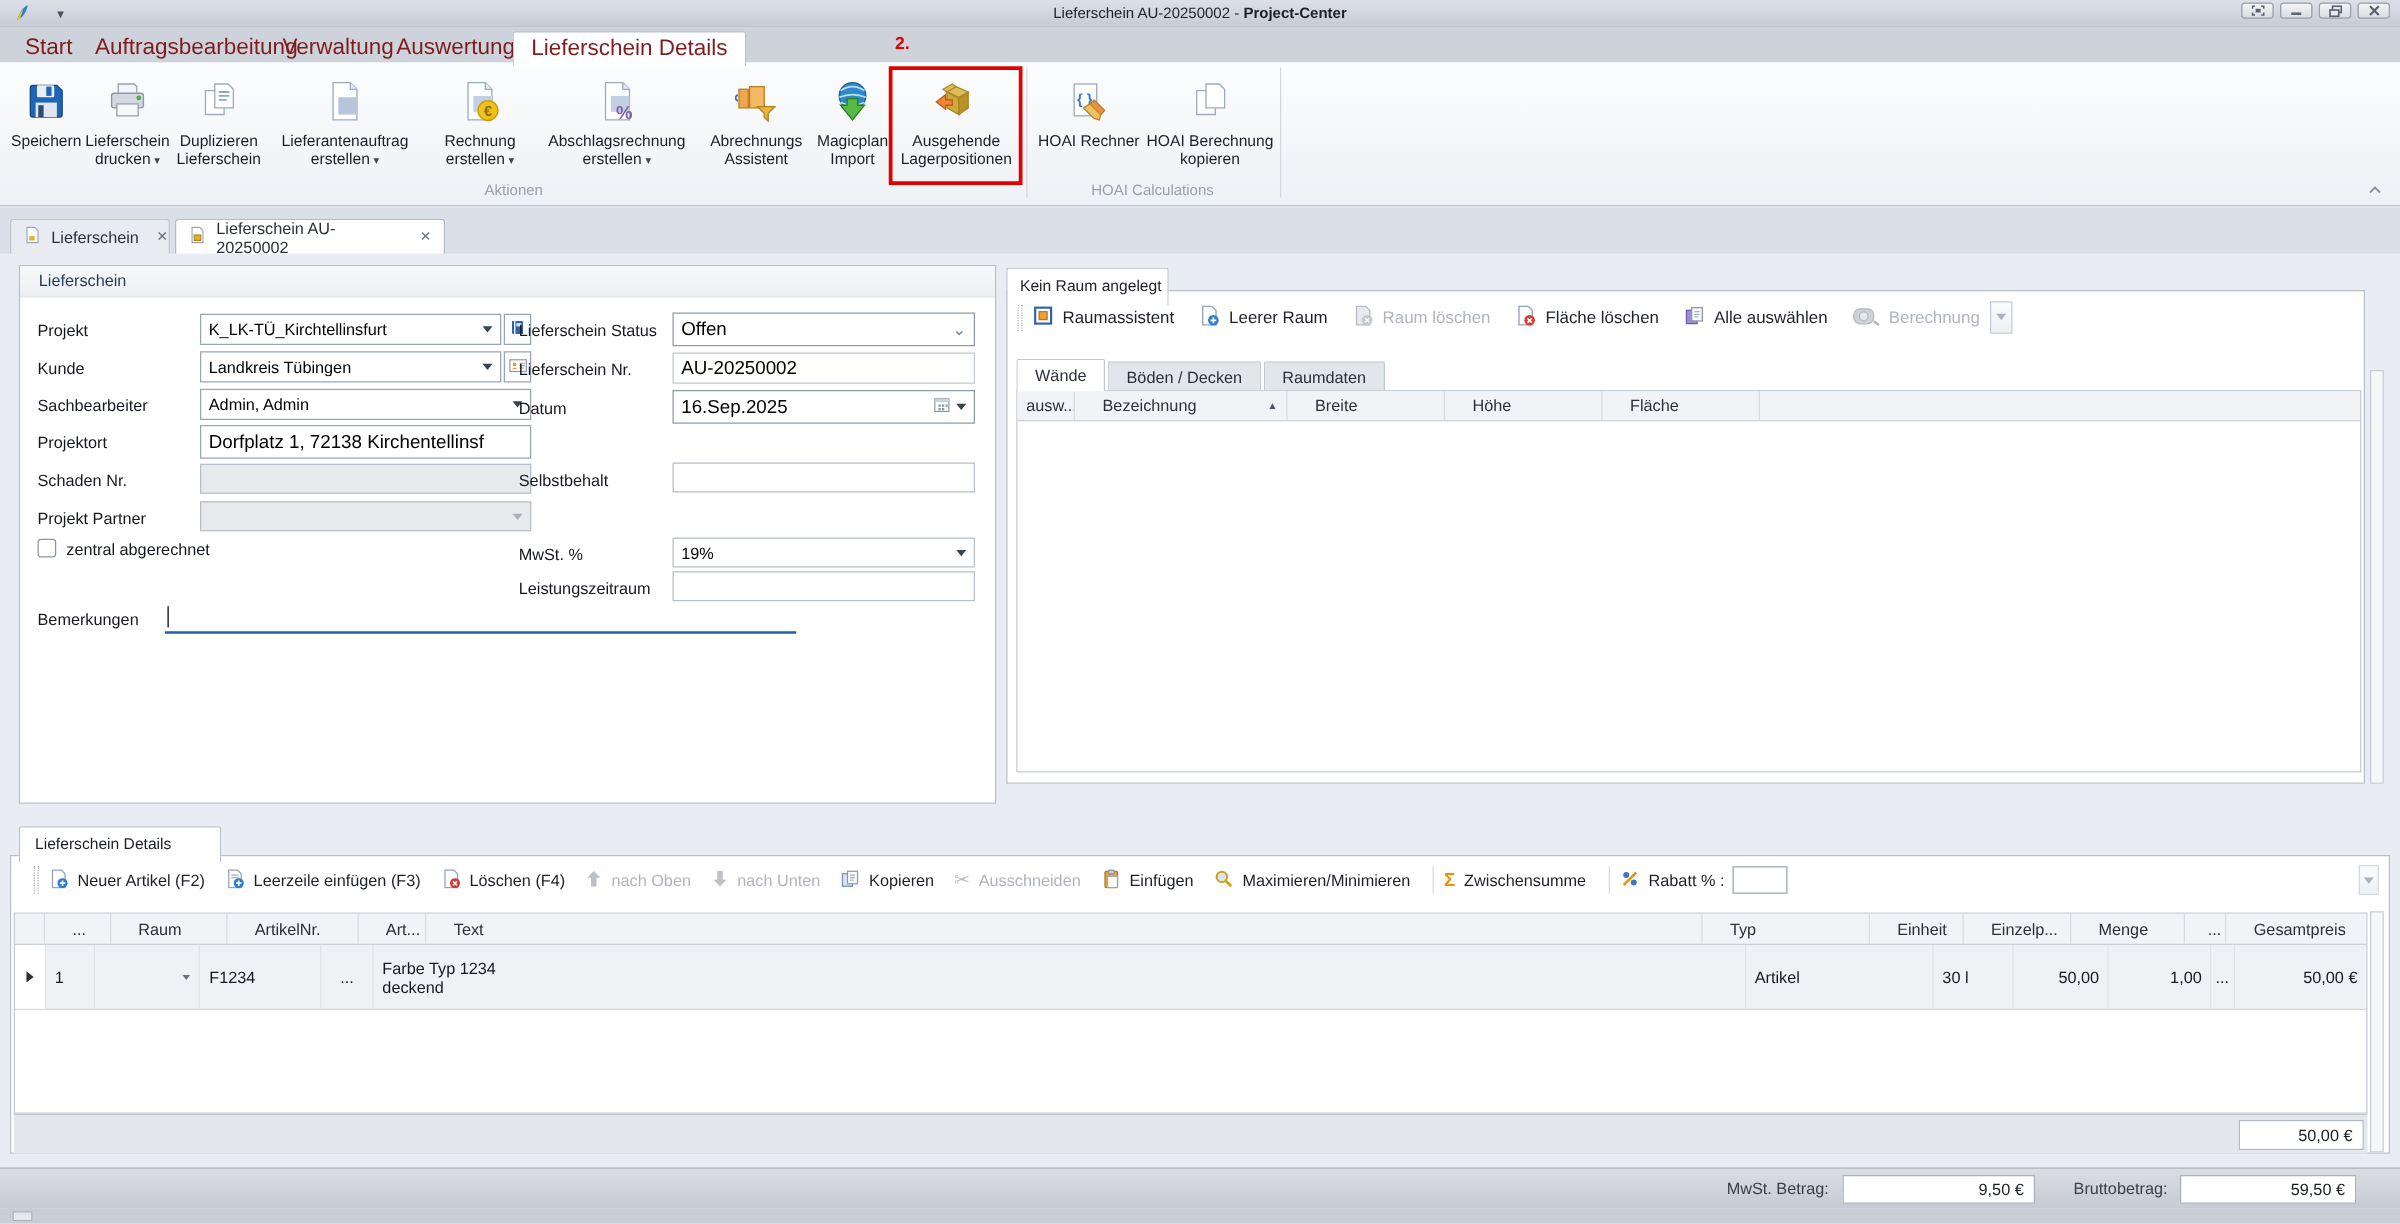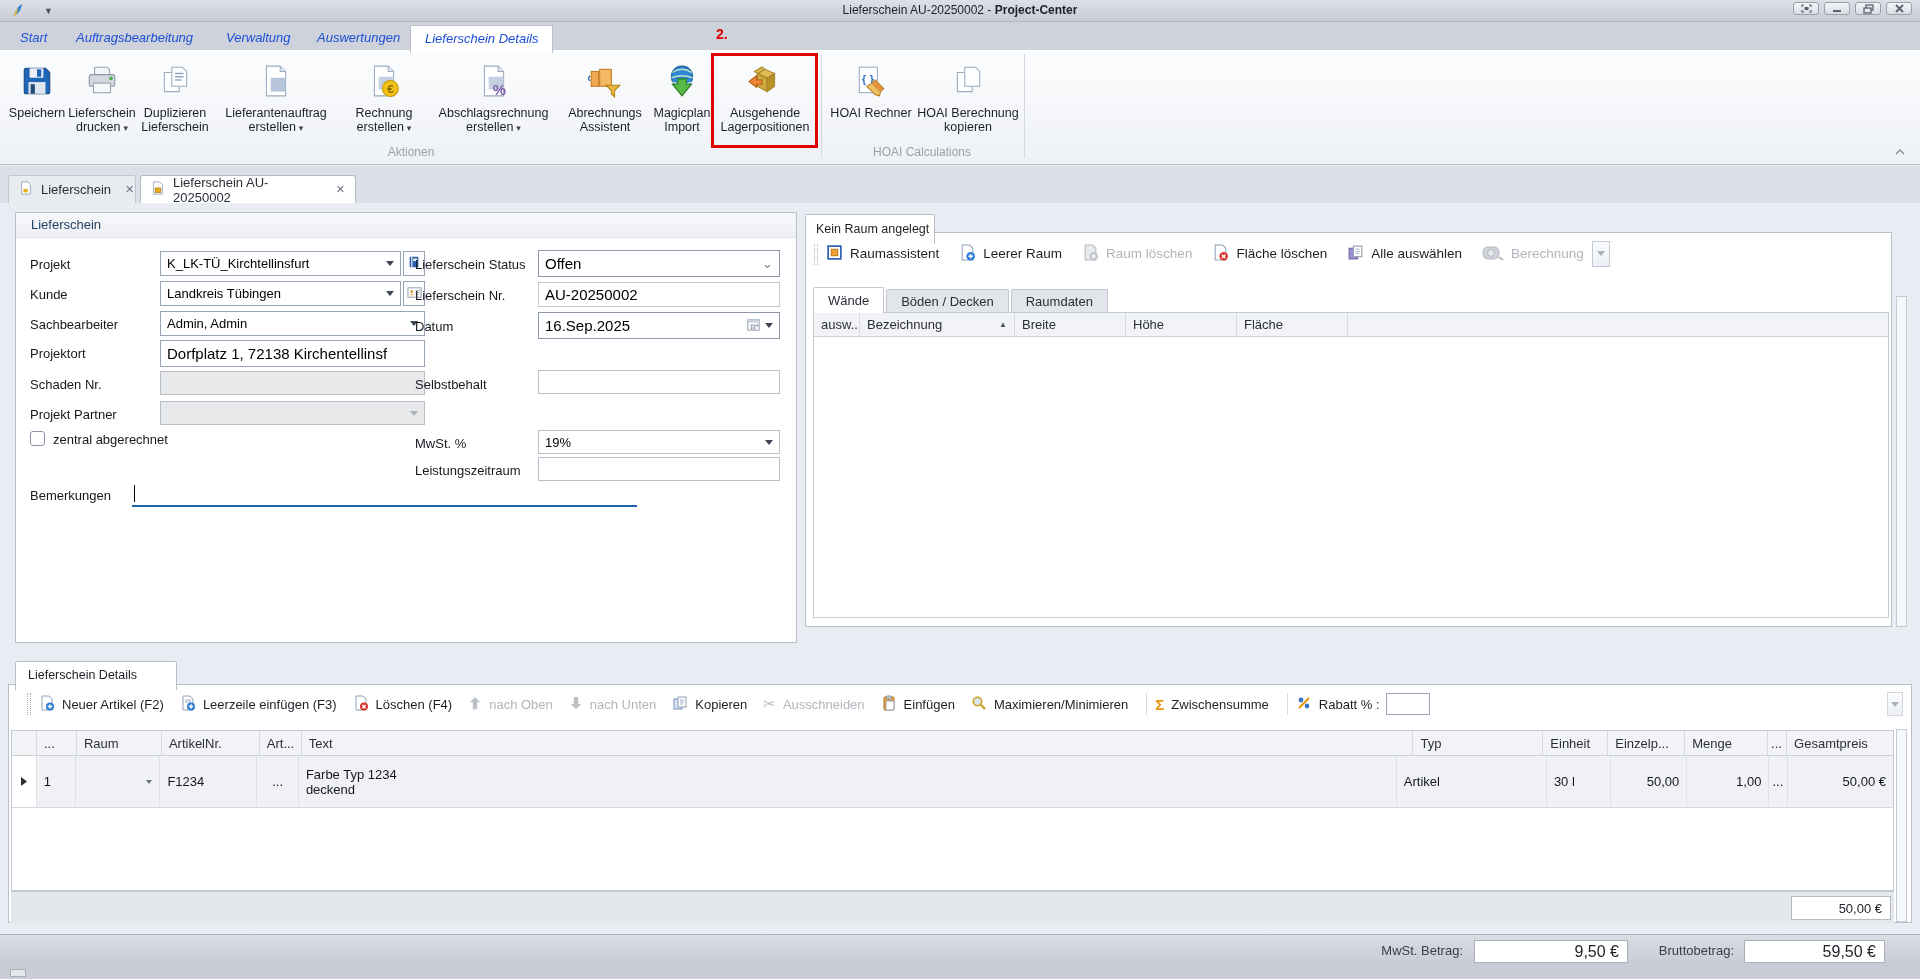--- a/index.html
+++ b/index.html
@@ -16,22 +16,22 @@
   .tb-title b { font-weight:700; }
   .app-icon { position:absolute; left:10px; top:3px; }
   .qa-arrow { position:absolute; left:44px; top:6px; font-size:9px; color:#4a5160; }
   .winbtns { position:absolute; right:8px; top:2px; display:flex; gap:5px; }
   .winbtn { width:26px; height:13px; border:1px solid #98a0ac; border-radius:3px;
     background:linear-gradient(#f4f5f7,#d9dce2); display:flex; align-items:center; justify-content:center; }
   .winbtn svg { display:block; }
 
   
   .rtabs { position:absolute; left:0; top:22px; width:1920px; height:28px; background:#ced3db; }
-  .rtab { position:absolute; top:3px; height:25px; line-height:25px; padding:0 14px; font-size:13px;
-    color:#1d4ed8; border-radius:2px 2px 0 0;font-style:italic; }
+  .rtab { position:absolute; top:3px; height:25px; line-height:25px; padding:0 14px; font-size:18px;
+    color:#7f1d1d; border-radius:2px 2px 0 0; }
   .rtab.active { background:#fff; border:1px solid #b9c0ca; border-bottom:none; height:28px; z-index:3; }
   .rbody { position:absolute; left:0; top:50px; width:1920px; height:115px;
     background:linear-gradient(#fcfdfe,#eef1f5); border-bottom:1px solid #bfc5cd; }
   .rbtn { position:absolute; top:6px; height:92px; display:flex; flex-direction:column; align-items:center;
     padding-top:8px; gap:5px; background:transparent; border:none; font-family:inherit; cursor:default; }
   .rbtn .lbl { font-size:12.5px; line-height:14px; color:#1c2026; text-align:center; white-space:pre-line; }
   .rbtn .menu-arrow::after { content:"▾"; font-size:9px; color:#444; margin-left:3px; }
   .hlbox { position:absolute; border:3px solid #e00000; z-index:5; }
   .annot { position:absolute; color:#e00000; font-weight:700; font-size:14px; z-index:6; }
   .grplabel { position:absolute; top:95px; height:16px; font-size:12px; color:#9aa1ab; text-align:center; }
@@ -75,39 +75,39 @@
   .handle { width:4px; height:22px; border-left:1px dotted #aab1bb; border-right:1px dotted #aab1bb; margin:0 8px 0 4px; }
   .tsep { width:1px; height:22px; background:#d7dbe0; margin:0 8px; }
   .ddbtn { width:18px; height:26px; border:1px solid #c3c9d2; background:linear-gradient(#fbfcfd,#eceff3);
     display:flex; align-items:center; justify-content:center; }
 
   
   .subtab { display:flex; align-items:center; padding:0 14px; height:24px; font-size:13px;
     background:#e2e5ea; border:1px solid #c3c9d2; border-bottom:none; border-radius:2px 2px 0 0; margin-right:2px; color:#2a2f38; }
   .subtab.active { background:#fff; height:26px; z-index:3; position:relative; }
   .grid { position:absolute; background:#fff; border:1px solid #c6ccd4; }
-  .ghead { display:flex; background:#f2f3f6; border-bottom:1px solid #ccd1d8; }
+  .ghead { display:flex; background:#f2f3f6; border-bottom:1px solid #ccd1d8;gap:15px; }
   .ghead .c { padding:4px 7px; font-size:13px; color:#2b2f36; border-right:1px solid #d8dbe0;
     display:flex; align-items:center; white-space:nowrap; overflow:hidden; }
   .grow { display:flex; background:#eff1f4; border-bottom:1px solid #d5d9de; }
   .grow .c { padding:4px 7px; font-size:13px; color:#15181e; border-right:1px solid #dfe2e7;
     display:flex; align-items:center; white-space:pre-line; overflow:hidden; }
   .c.r { justify-content:flex-end; }
   .sortasc { margin-left:auto; font-size:8px; color:#4a5160; }
   .scrollstrip { position:absolute; width:11px; background:#f6f7f9; border:1px solid #c6ccd4; }
 
   
   .sumbar { position:absolute; background:#e3e6ea; border-top:1px solid #c3c9d1; }
   .sumbox { position:absolute; background:#fff; border:1px solid #b4bac4; font-size:13px;
     display:flex; align-items:center; justify-content:flex-end; padding:0 8px; }
   .statusbar { position:absolute; left:0; top:934px; width:1920px; height:33px;
     background:linear-gradient(#dadde3,#c6cad2); border-top:1px solid #aab0ba; }
   .sb-label { position:absolute; top:8px; font-size:13px; color:#3a4048; text-align:right; }
   .sb-box { position:absolute; top:5px; height:23px; background:#fff; border:1px solid #a9b0bb;
-    font-size:16px; display:flex; align-items:center; justify-content:flex-end; padding:0 8px; }
+    font-size:13px; display:flex; align-items:center; justify-content:flex-end; padding:0 8px; }
   .bottomstrip { position:absolute; left:0; top:967px; width:1920px; height:12px; background:#c9cdd5; }
   .bs-box { position:absolute; left:10px; top:2px; width:16px; height:8px; background:#e6e8ec; border:1px solid #a9afb8; }
 </style>
 </head>
 <body>
 
 <div class="screen">
 
   <div class="titlebar">
     <span class="app-icon">

